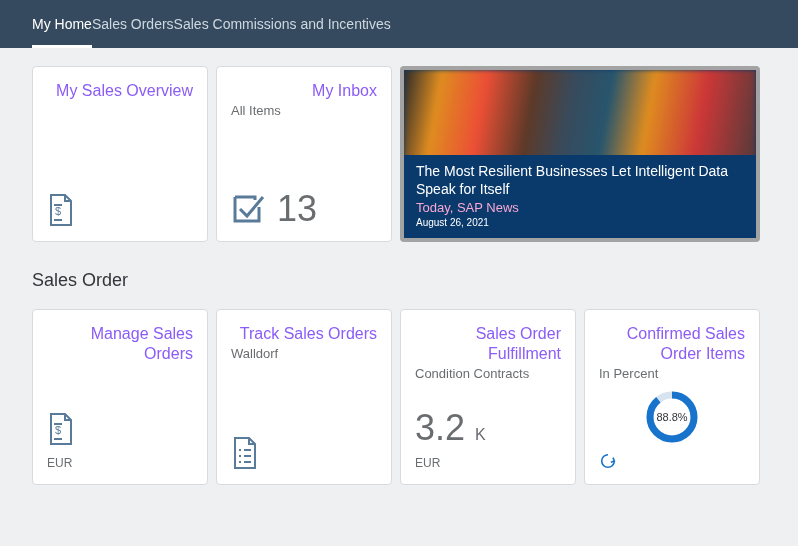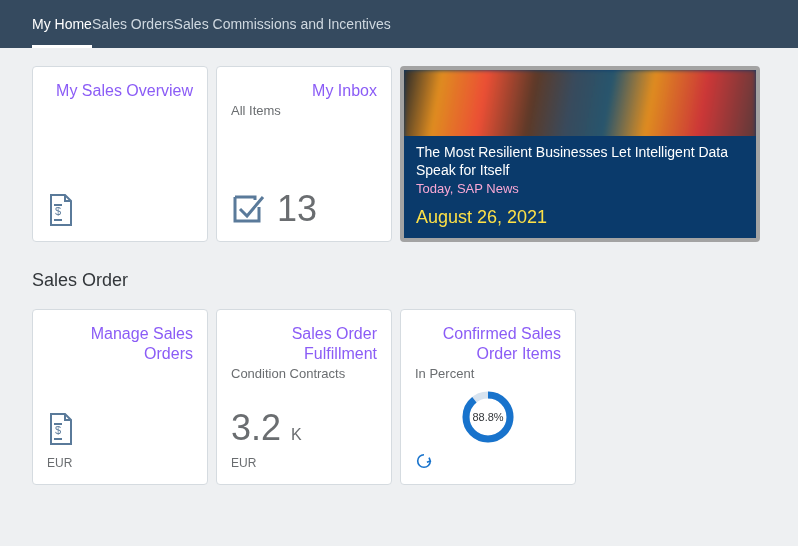--- a/index.html
+++ b/index.html
@@ -122,23 +122,23 @@
   .news-title {
     font-size: 14px;
     line-height: 1.25;
   }
   .news-source {
     font-size: 13px;
     color: #f9a8d4;
     margin-top: 2px;
   }
   .news-date {
-    font-size: 18px;
-    color: #fde047;
-    margin-top: 11px;
+    font-size: 10px;
+    color: #ffffff;
+    margin-top: 2px;
   }
 
   .section-header {
     font-size: 18px;
     color: #32363a;
     margin-bottom: 18px;
   }
 
   
   .doc-icon {
@@ -256,20 +256,40 @@
               <text x="8" y="22" font-size="11" fill="#5a7a9a" font-family="Arial">$</text>
               <line x1="7" y1="12" x2="15" y2="12" stroke="#5a7a9a" stroke-width="2"></line>
               <line x1="7" y1="27" x2="15" y2="27" stroke="#5a7a9a" stroke-width="2"></line>
             </svg>
           </span>
         </div>
         <div class="tile-unit-line">EUR</div>
       </div>
     </div>
 
+    <div class="tile">
+      <div>
+        <div class="tile-title">Track Sales Orders</div>
+        <div class="tile-subtitle">Walldorf</div>
+      </div>
+      <div class="tile-footer">
+        <span class="doc-icon">
+          <svg viewBox="0 0 28 34" width="28" height="34">
+            <path d="M4 2 h14 l6 6 v24 h-20 z" fill="none" stroke="#5a7a9a" stroke-width="2"></path>
+            <path d="M18 2 v6 h6" fill="none" stroke="#5a7a9a" stroke-width="2"></path>
+            <line x1="8" y1="14" x2="10" y2="14" stroke="#5a7a9a" stroke-width="2"></line>
+            <line x1="13" y1="14" x2="20" y2="14" stroke="#5a7a9a" stroke-width="2"></line>
+            <line x1="8" y1="20" x2="10" y2="20" stroke="#5a7a9a" stroke-width="2"></line>
+            <line x1="13" y1="20" x2="20" y2="20" stroke="#5a7a9a" stroke-width="2"></line>
+            <line x1="8" y1="26" x2="10" y2="26" stroke="#5a7a9a" stroke-width="2"></line>
+            <line x1="13" y1="26" x2="20" y2="26" stroke="#5a7a9a" stroke-width="2"></line>
+          </svg>
+        </span>
+      </div>
+    </div>
 
     <div class="tile">
       <div>
         <div class="tile-title">Sales Order Fulfillment</div>
         <div class="tile-subtitle">Condition Contracts</div>
       </div>
       <div>
         <div class="tile-footer">
           <span class="big-num">
             <span>3.2</span>

